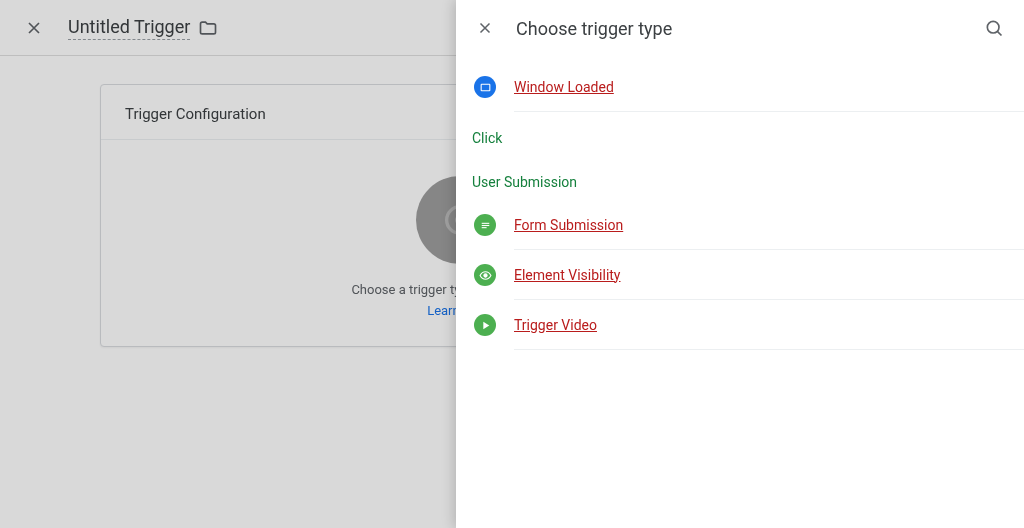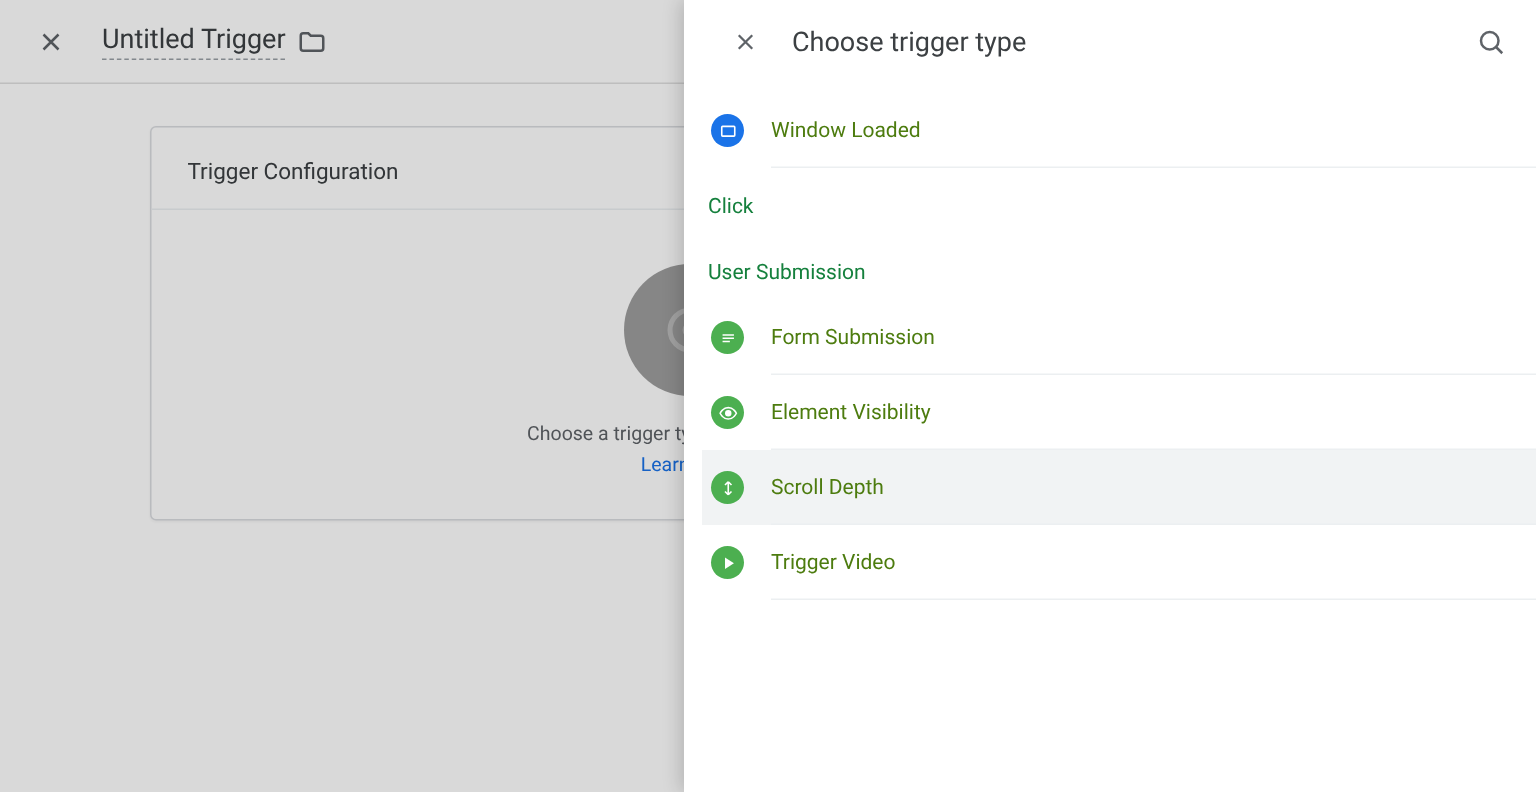--- a/index.html
+++ b/index.html
@@ -93,21 +93,20 @@
       box-shadow: -2px 0 12px rgba(0,0,0,0.18);
       display: flex;
       flex-direction: column;
     }
     .panel-header {
       height: 56px;
       display: flex;
       align-items: center;
       padding: 0 20px;
       flex-shrink: 0;
-      margin-left: 12px;
     }
     .panel-header .close-x {
       width: 18px; height: 18px;
       color: #5f6368;
       margin-right: 22px;
       cursor: pointer;
     }
     .panel-header .ptitle {
       font-size: 18px;
       color: #3c4043;
@@ -139,26 +138,27 @@
       width: 22px; height: 22px;
       border-radius: 50%;
       display: flex;
       align-items: center; justify-content: center;
       margin-right: 18px;
       flex-shrink: 0;
     }
     .row .icon-wrap svg { width: 13px; height: 13px; color: #fff; }
     .row .label {
       font-size: 14px;
-      color: #4d7c0f;
+      color: #b91c1c;
       flex: 1;
       border-bottom: 1px solid #eceff1;
       height: 50px;
       display: flex;
       align-items: center;
+      text-decoration: underline;
     }
     .row.highlighted { background: #f1f3f4; }
     .c-blue1 { background: #1a73e8; }
     .c-blue2 { background: #039be5; }
     .c-blue3 { background: #03a9f4; }
     .c-green { background: #4caf50; }
   </style>
 </head>
 <body>
 
@@ -241,28 +241,20 @@
     <div class="row">
       <span class="icon-wrap c-green">
         <svg viewBox="0 0 24 24" fill="none" stroke="currentColor" stroke-width="2">
             <path d="M2 12s3.5-7 10-7 10 7 10 7-3.5 7-10 7S2 12 2 12z"></path>
             <circle cx="12" cy="12" r="3" fill="currentColor"></circle>
           </svg>
       </span>
       <span class="label">Element Visibility</span>
     </div>
 
-    <div class="row highlighted">
-      <span class="icon-wrap c-green">
-        <svg viewBox="0 0 24 24" fill="none" stroke="currentColor" stroke-width="2">
-            <path d="M12 4l-4 4m4-4l4 4M12 4v16m0 0l-4-4m4 4l4-4"></path>
-          </svg>
-      </span>
-      <span class="label">Scroll Depth</span>
-    </div>
 
     <div class="row">
       <span class="icon-wrap c-green">
         <svg viewBox="0 0 24 24" fill="currentColor">
             <path d="M8 5v14l11-7z"></path>
           </svg>
       </span>
       <span class="label">Trigger Video</span>
     </div>
 

